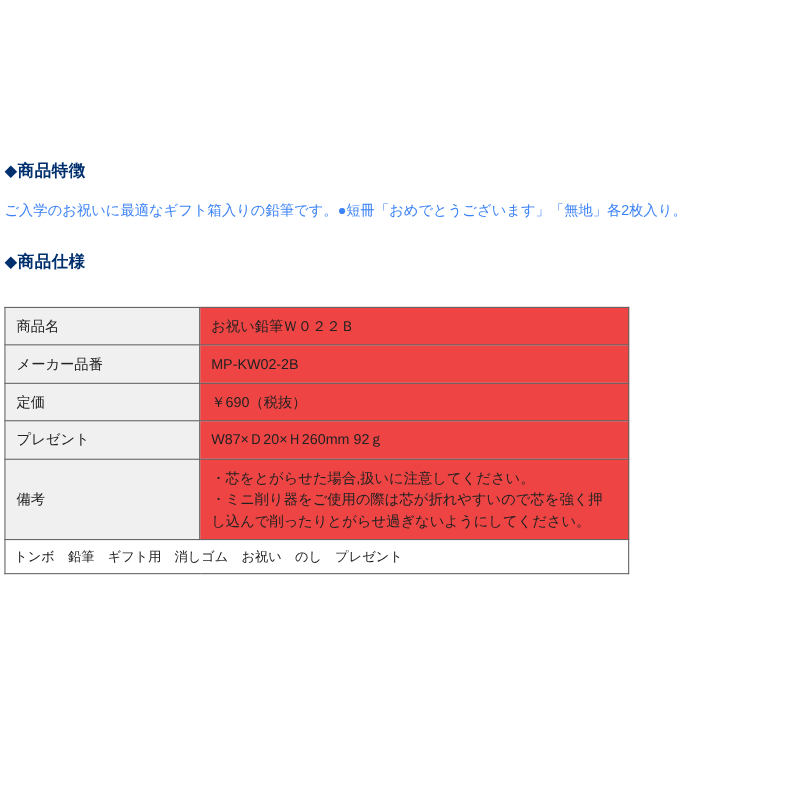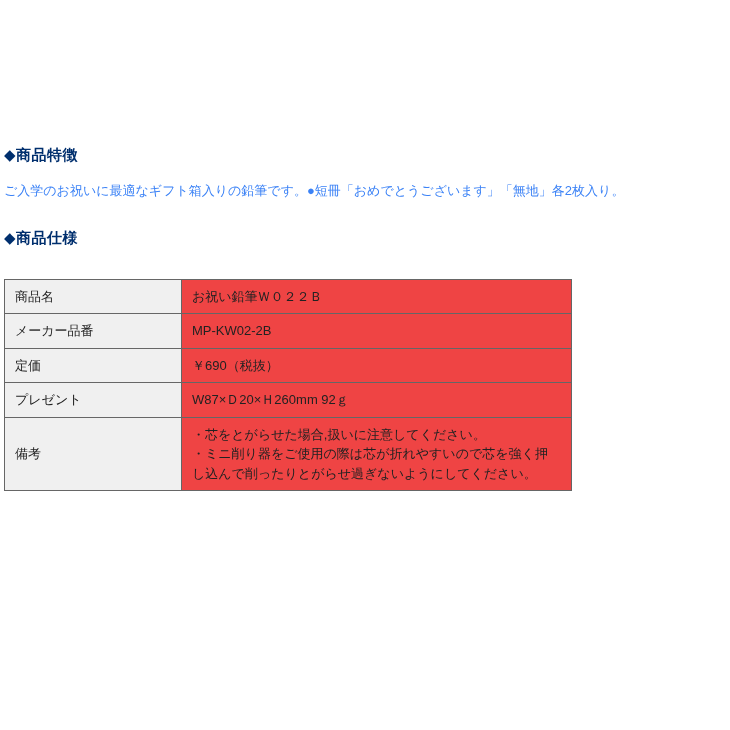--- a/index.html
+++ b/index.html
@@ -95,17 +95,20 @@
         </tr>
         <tr>
           <th>プレゼント</th>
           <td class="value">W87×Ｄ20×Ｈ260mm 92ｇ</td>
         </tr>
         <tr>
           <th>備考</th>
           <td class="value">・芯をとがらせた場合,扱いに注意してください。
 ・ミニ削り器をご使用の際は芯が折れやすいので芯を強く押し込んで削ったりとがらせ過ぎないようにしてください。</td>
         </tr>
+        <tr>
+          <td class="keywords" colspan="2">トンボ　鉛筆　ギフト用　消しゴム　お祝い　のし　プレゼント</td>
+        </tr>
       </tbody>
     </table>
   </section>
 
 </div>
 
 </body></html>

